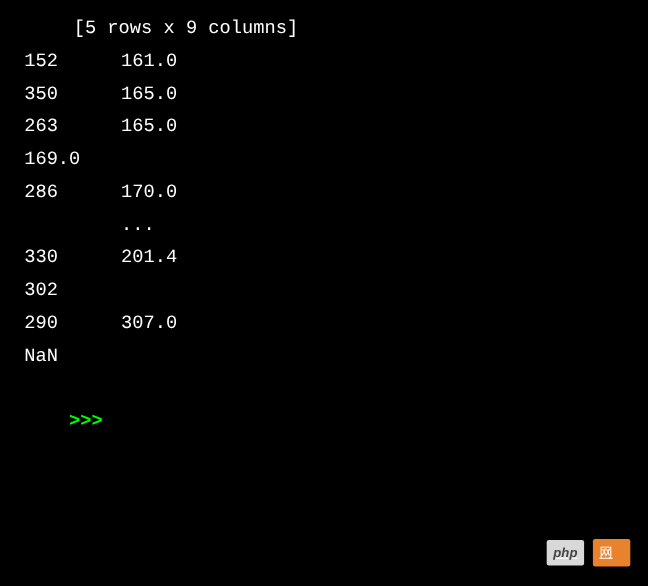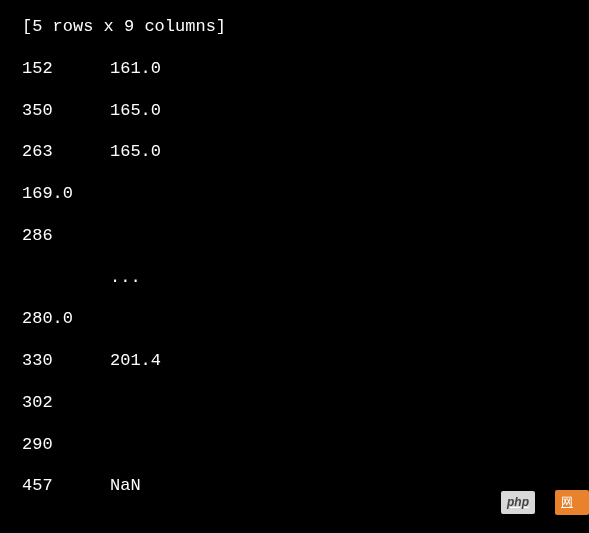--- a/index.html
+++ b/index.html
@@ -15,24 +15,24 @@
       width: 589px;
       height: 533px;
       padding: 12px 22px;
       position: relative;
       line-height: 1.75;
       overflow: hidden;
     }
     .terminal-line {
       white-space: pre;
       font-weight: normal;
-      margin-top: 12px;
     }
     .header-line {
       white-space: pre;
+      margin-left: 45px;
     }
     .prompt {
       color: #00ff00;
       font-weight: bold;
     }
     .row {
       display: flex;
     }
     .idx {
       display: inline-block;
@@ -42,24 +42,24 @@
     .val {
       display: inline-block;
       width: 60px;
     }
     .ellipsis-line {
       padding-left: 88px;
     }
     .watermark {
       position: absolute;
       bottom: 18px;
-      right: 0;
+      right: 16px;
       display: flex;
       align-items: center;
-      gap: 20px;
+      gap: 8px;
       text-decoration: underline;
     }
     .php-badge {
       background: #d8d8d8;
       color: #444;
       padding: 1px 6px;
       font-family: Arial, sans-serif;
       font-size: 12px;
       font-weight: bold;
       font-style: italic;
@@ -90,39 +90,39 @@
   <div class="terminal-line row">
     <span class="idx">350</span><span class="val">165.0</span>
   </div>
   <div class="terminal-line row">
     <span class="idx">263</span><span class="val">165.0</span>
   </div>
   <div class="terminal-line row">
     <span class="val">169.0</span>
   </div>
   <div class="terminal-line row">
-    <span class="idx">286</span>
+    <span class="idx">286</span><span class="val">170.0</span>
   </div>
 
   <div class="terminal-line ellipsis-line"><span class="val">...  </span></div>
 
   <div class="terminal-line row">
-    <span class="val">280.0</span>
+    
   </div>
   <div class="terminal-line row">
     <span class="idx">330</span><span class="val">201.4</span>
   </div>
   <div class="terminal-line row">
     <span class="idx">302</span>
   </div>
   <div class="terminal-line row">
-    <span class="idx">290</span>
+    <span class="idx">290</span><span class="val">307.0</span>
   </div>
   <div class="terminal-line row">
-    <span class="idx">457</span><span class="val">NaN</span>
+    <span class="val">NaN</span>
   </div>
 
 
   <div class="terminal-line">
     <span class="prompt">&gt;&gt;&gt;</span>
   </div>
 </div>
 
 <div class="watermark">
   <span class="php-badge">php</span>

